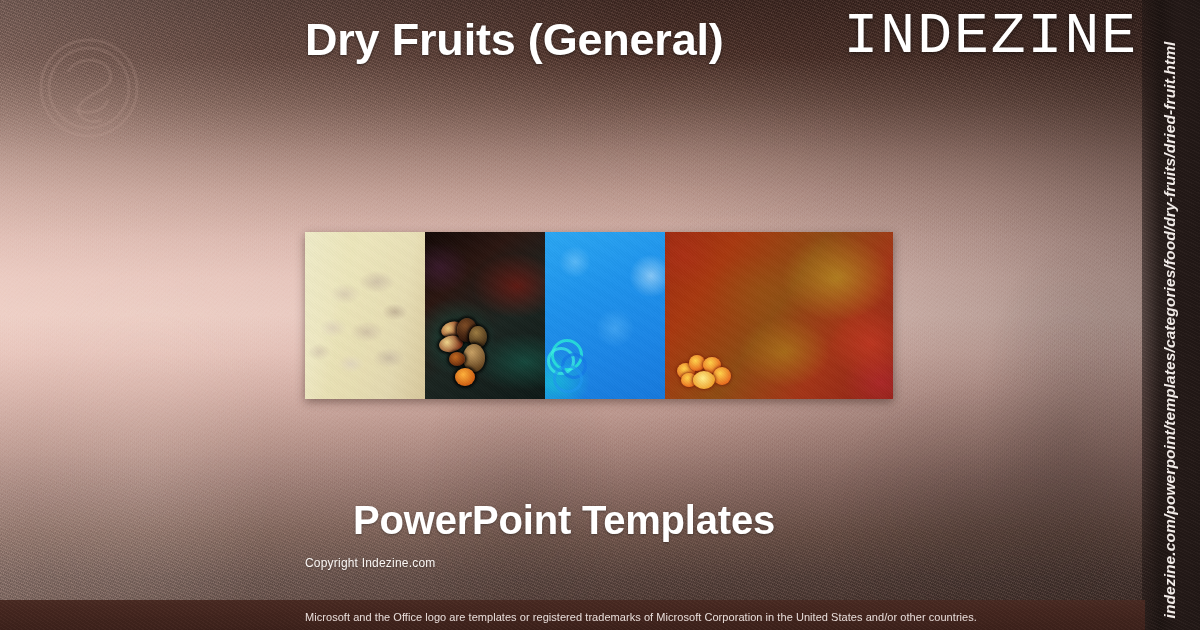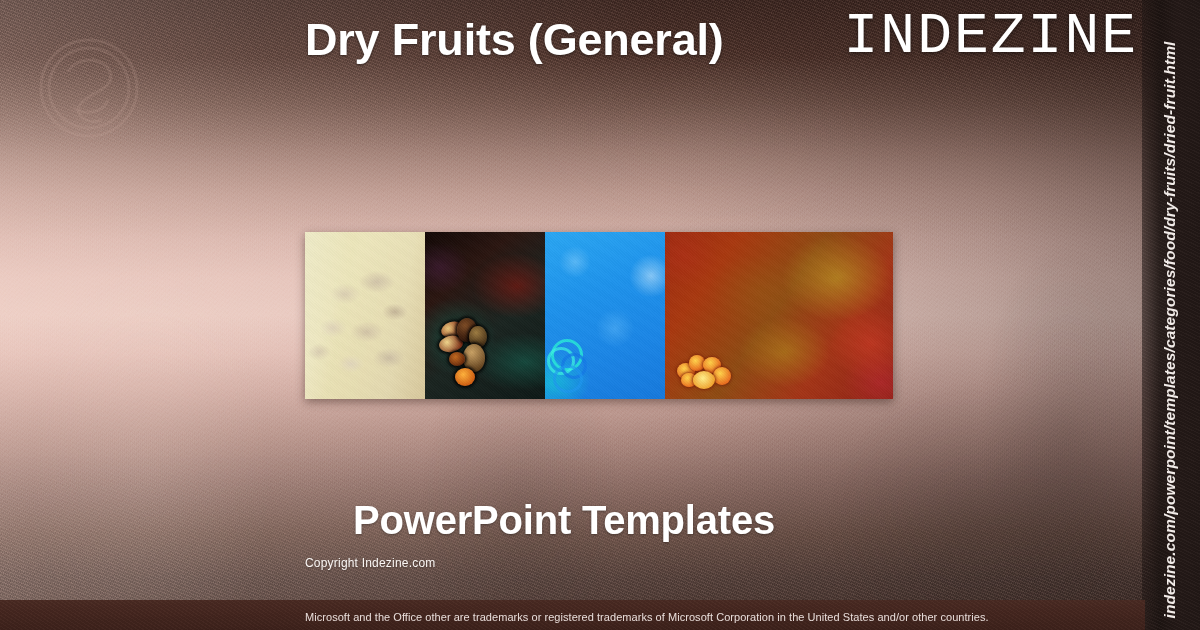--- a/index.html
+++ b/index.html
@@ -455,15 +455,15 @@
       <div class="thumb-grain"></div>
     </div>
 
   </div>
 
   <div class="subtitle">PowerPoint Templates</div>
 
   <div class="copyright">Copyright Indezine.com</div>
 
   <div class="footer-band"></div>
-  <div class="disclaimer">Microsoft and the Office other are trademarks or registered trademarks of Microsoft Corporation in the United States and/or other countries.</div>
+  <div class="disclaimer">Microsoft and the Office logo are templates or registered trademarks of Microsoft Corporation in the United States and/or other countries.</div>
 
 </div>
 
 </body></html>

